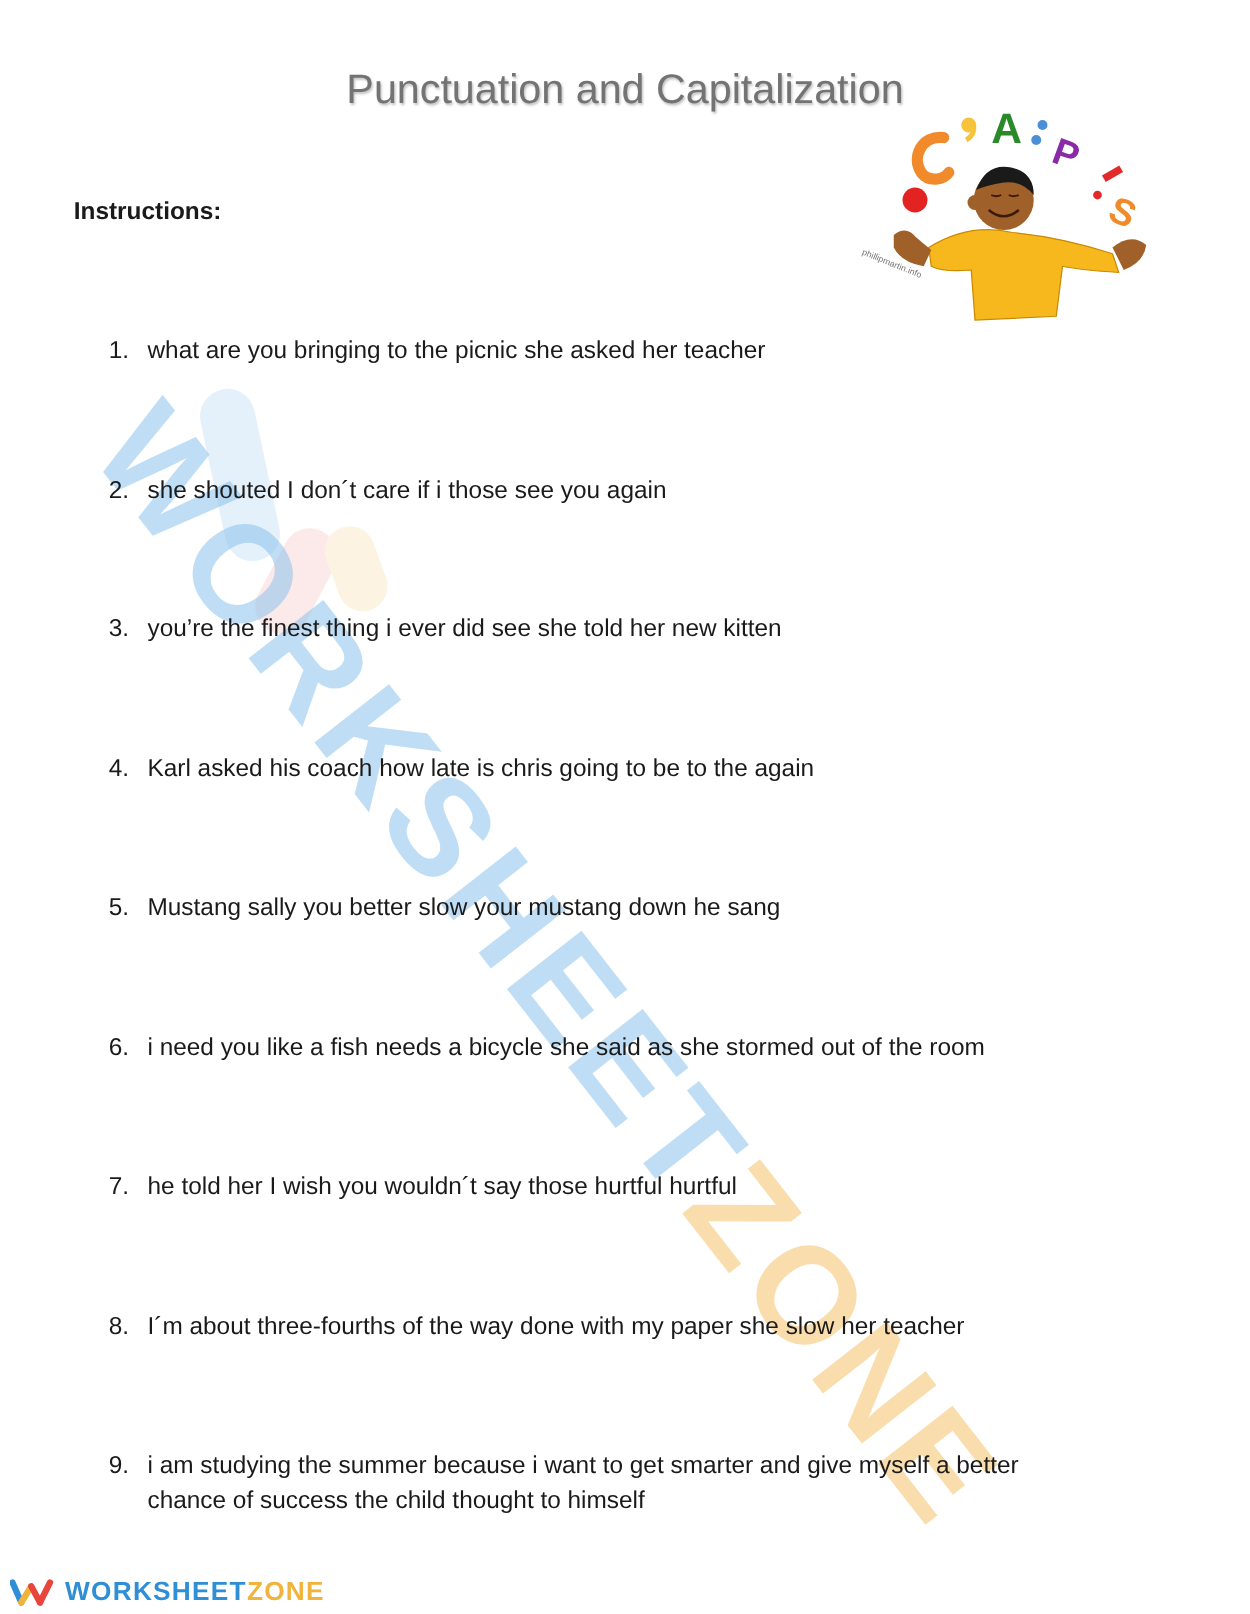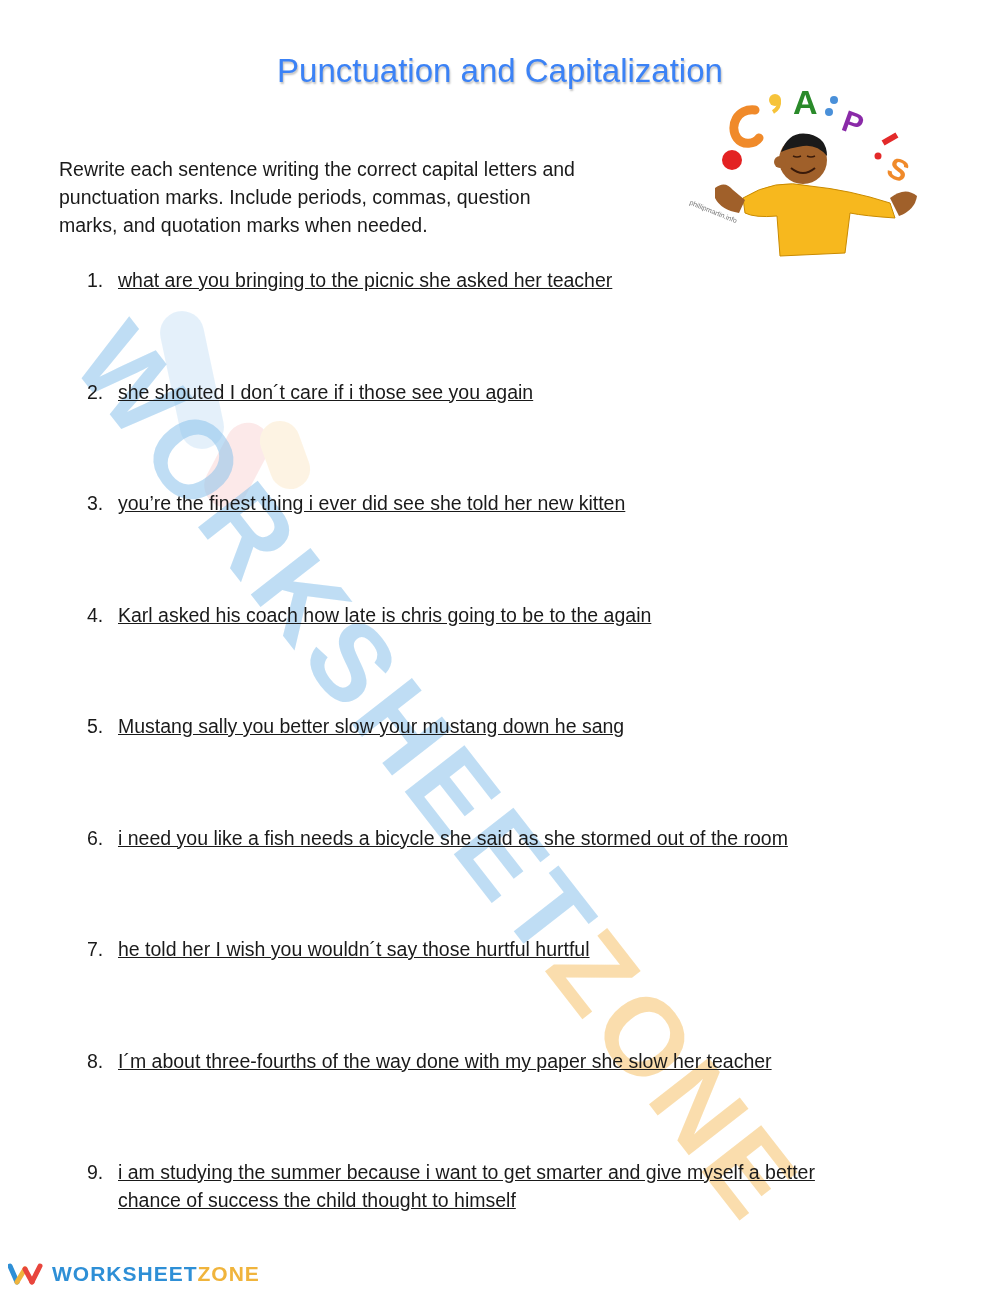--- a/index.html
+++ b/index.html
@@ -51,21 +51,21 @@
       position: absolute; left: 125px; top: 120px; width: 40px; height: 70px;
       background: #f6c36b; border-radius: 20px; transform: rotate(-20deg);
     }
     .title {
       position: absolute;
       left: 0;
       width: 1000px;
       top: 52px;
       text-align: center;
       font-size: 33px;
-      color: #3b82f6;
+      color: #737373;
       text-shadow: 1px 2px 2px rgba(0,0,0,0.25);
       z-index: 2;
     }
     .instructions {
       position: absolute;
       left: 59px;
       top: 155px;
       font-size: 19.5px;
       line-height: 28px;
       z-index: 2;
@@ -111,21 +111,20 @@
       font-size: 19.5px;
       line-height: 28px;
       height: 111.5px;
     }
     .question .num {
       width: 31px;
       flex: none;
     }
     .question .txt {
       width: 760px;
-      text-decoration: underline;
     }
     .footer-logo {
       position: absolute;
       left: 8px;
       top: 1262px;
       display: flex;
       align-items: center;
       z-index: 2;
     }
     .footer-logo .w-mark {
@@ -152,21 +151,21 @@
 <div class="watermark">
   <div class="wm-bar1"></div>
   <div class="wm-bar2"></div>
   <div class="wm-bar3"></div>
 </div>
 <div class="watermark-text"><span>WORKSHEET</span><span class="zone">ZONE</span></div>
 
 <h1 class="title" style="margin:0;font-weight:normal;">Punctuation and Capitalization</h1>
 
 <div class="instructions">
-  <span class="text">Rewrite each sentence writing the correct capital letters and punctuation marks. Include periods, commas, question marks, and quotation marks when needed.</span>
+  <span class="label">Instructions:</span>
 </div>
 
 <div class="clipart">
   <svg width="250" height="180" viewBox="0 0 250 180">
 
     <path d="M70 32 C52 30 44 48 52 60 C58 68 70 66 74 60" fill="none" stroke="#f08a2a" stroke-width="9" stroke-linecap="round"></path>
 
     <circle cx="90" cy="22" r="6" fill="#f6c33a"></circle>
     <path d="M94 22 Q95 30 88 34" stroke="#f6c33a" stroke-width="4" fill="none"></path>
 

